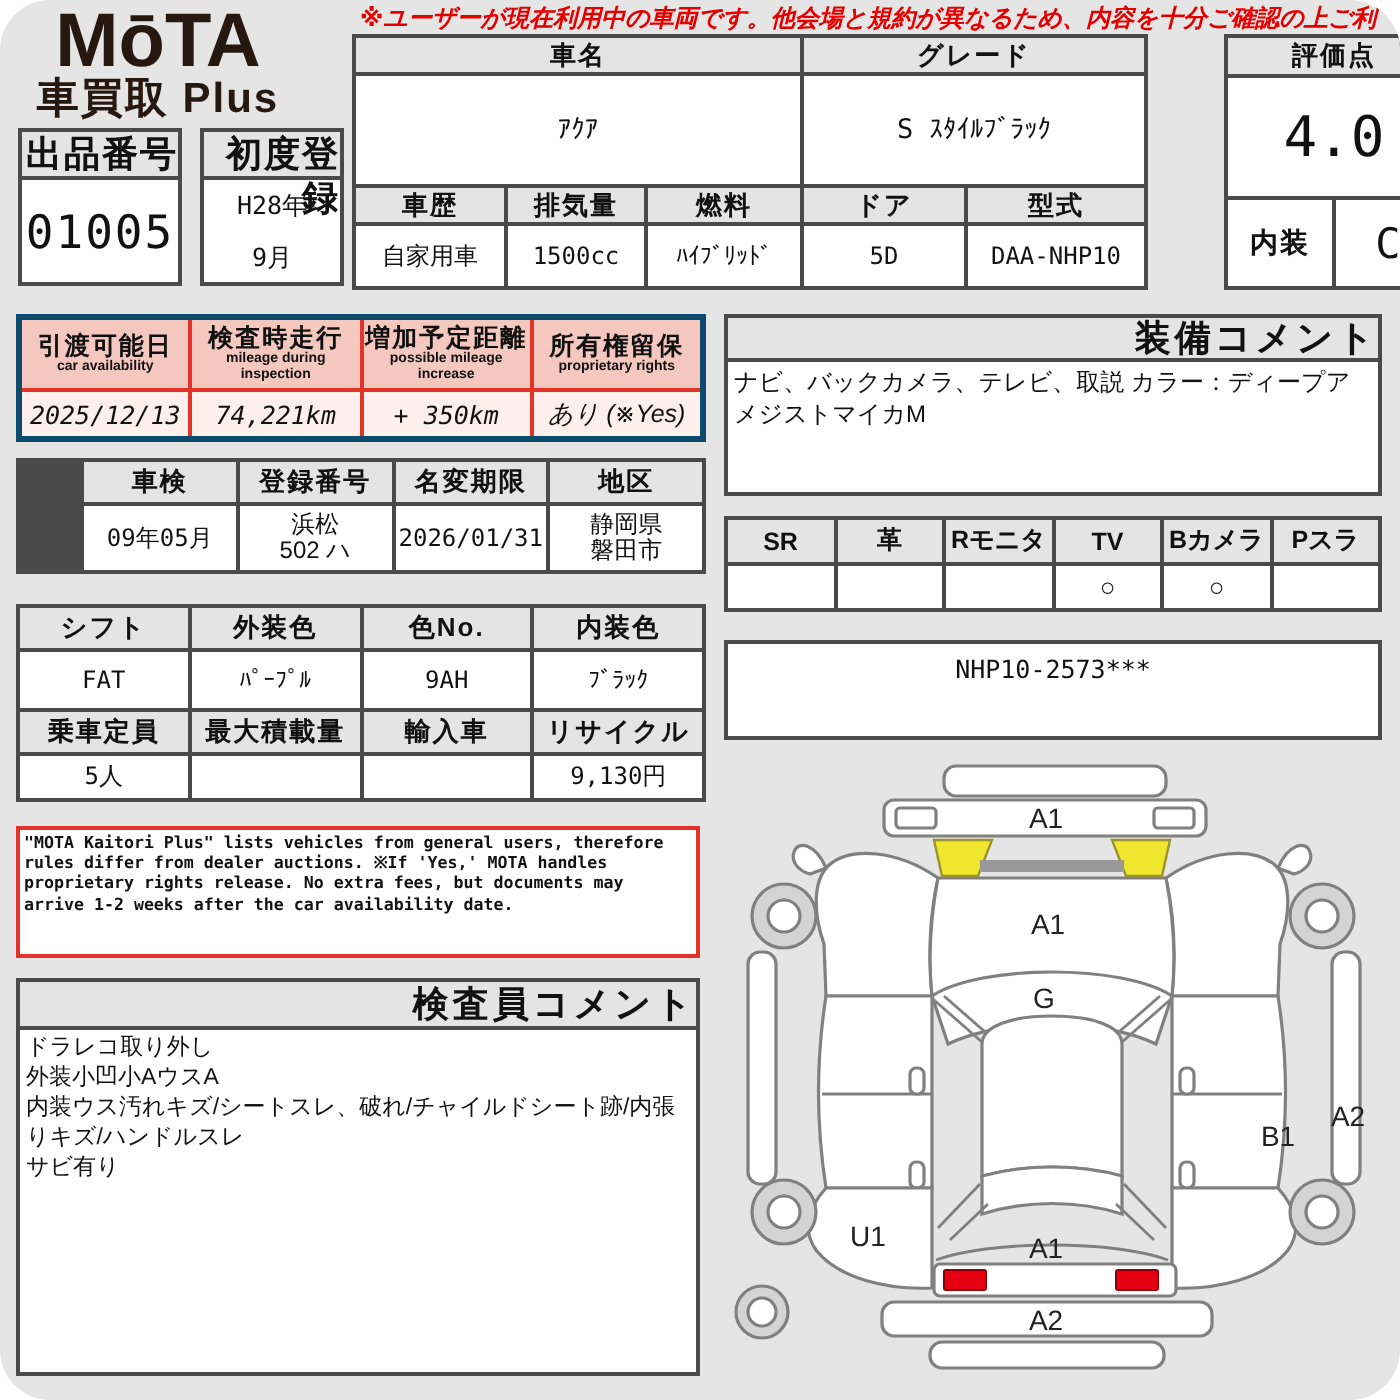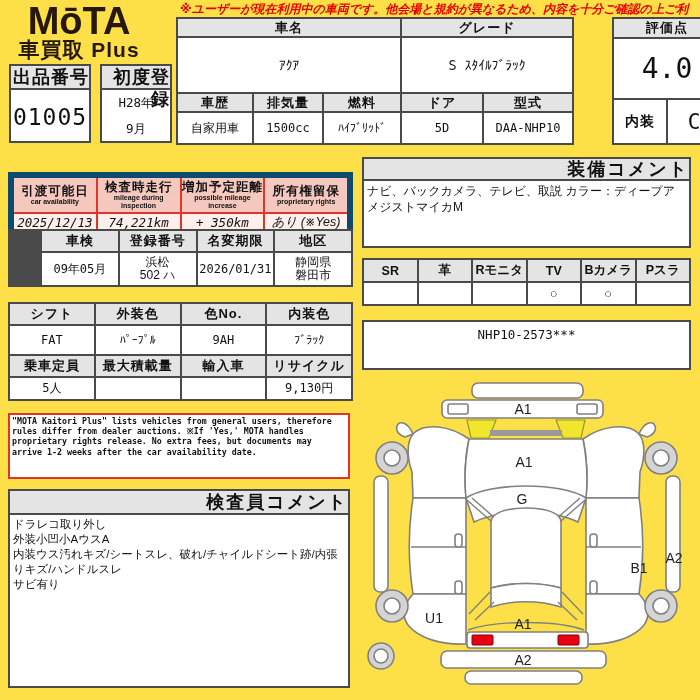--- a/index.html
+++ b/index.html
@@ -1,17 +1,17 @@
 <!DOCTYPE html>
 <html><head>
 <meta charset="utf-8">
 <style>
   html,body { margin:0; padding:0; background:#fff; }
-  .sheet { position:relative; width:700px; height:700px; background:#fde047; overflow:hidden;
-           font-family:"Liberation Sans","DejaVu Sans",sans-serif; color:#111; }
+  .sheet { position:relative; width:700px; height:700px; background:#e5e5e5; overflow:hidden;
+           font-family:"Liberation Sans","DejaVu Sans",sans-serif; color:#111;border-radius:25px; }
 
   
   .logo { position:absolute; left:14px; top:3px; text-align:center; width:130px; }
   .logo-brand { font-size:38px; font-weight:800; color:#27180f; line-height:36px; letter-spacing:0; }
   .logo-sub   { font-size:21px; font-weight:800; color:#27180f; letter-spacing:1px; line-height:22px; }
 
   
   .warning { position:absolute; left:180px; top:1px; width:518px; font-size:12px; font-weight:bold; color:#e50000;font-style:italic; }
 
   
@@ -44,21 +44,21 @@
 
   
   .score { left:612px; top:17px; width:110px; height:128px; grid-template-columns:1fr; grid-template-rows:18px 59px 1fr; }
   .score .sv { background:#fff; display:flex; align-items:center; justify-content:center; font-size:28px; }
   .score .srow { display:grid; grid-template-columns:52px 1fr; gap:2px; background:#4a4a4a; }
   .score .srow div { background:#fff; display:flex; align-items:center; justify-content:center; }
   .score .int-l { font-weight:bold; font-size:14px; letter-spacing:1px; }
   .score .int-v { font-size:21px; }
 
   
-  .avail { left:8px; top:172px; width:345px; height:64px; border:6px solid #0c4a6e; background:#e23428;
+  .avail { left:8px; top:157px; width:345px; height:64px; border:3px solid #0c4a6e; background:#e23428;
            display:grid; gap:2px; grid-template-columns:repeat(4,1fr); grid-template-rows:34px 1fr; box-sizing:border-box; position:absolute; }
   .ah { background:#f5c8bf; display:flex; flex-direction:column; align-items:center; justify-content:center; }
   .ah .jp { font-size:12.5px; font-weight:bold; line-height:13px; letter-spacing:1px; }
   .ah .en { font-size:7px; font-weight:bold; line-height:7.5px; white-space:pre-line; text-align:center; }
   .av { background:#fdefeb; font-size:12.5px; display:flex; align-items:center; justify-content:center;font-style:italic; }
 
   .regt  { left:8px; top:229px; width:345px; height:58px; grid-template-columns:repeat(4,1fr); grid-template-rows:20px 1fr;padding-left:32px; }
   .spect { left:8px; top:302px; width:345px; height:99px; grid-template-columns:repeat(4,1fr); grid-template-rows:20px 28px 20px 1fr; }
 
   

